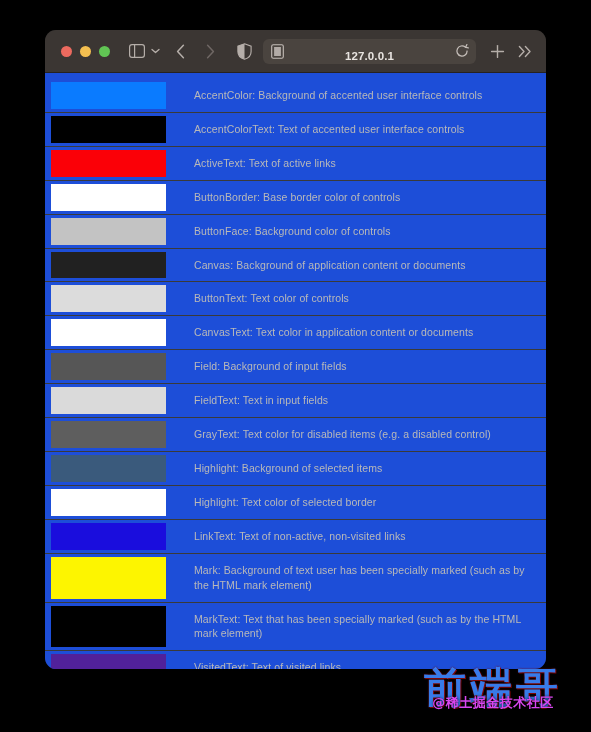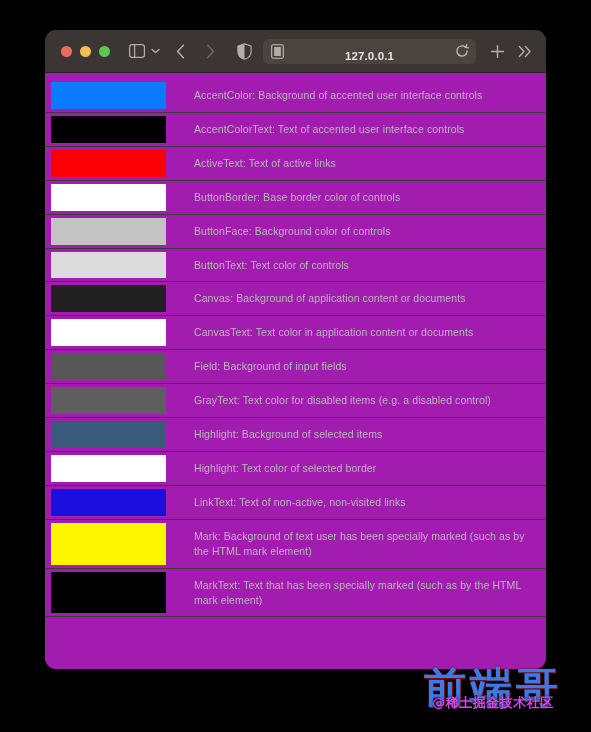--- a/index.html
+++ b/index.html
@@ -122,21 +122,21 @@
     display: flex;
     align-items: center;
     gap: 6px;
     margin-left: 10px;
   }
 
   
   .page {
     position: relative;
     height: 596px;
-    background: #a21caf;
+    background: #1d4ed8;
     padding: 6px 0 0 0;
   }
 
   .table {
     width: 100%;
     border-collapse: collapse;
   }
 
   .row {
     display: flex;
@@ -328,52 +328,60 @@
           <div class="row">
             <div class="cell-swatch">
               <span class="swatch" title="ButtonFace" style="background: rgb(195, 195, 195);"></span>
             </div>
             <div class="cell-desc">
               <span class="desc-text">ButtonFace: Background color of controls</span>
             </div>
           </div>
           <div class="row">
             <div class="cell-swatch">
+              <span class="swatch" title="Canvas" style="background: rgb(33, 33, 33);"></span>
+            </div>
+            <div class="cell-desc">
+              <span class="desc-text">Canvas: Background of application content or documents</span>
+            </div>
+          </div>
+          <div class="row">
+            <div class="cell-swatch">
               <span class="swatch" title="ButtonText" style="background: rgb(220, 220, 220);"></span>
             </div>
             <div class="cell-desc">
               <span class="desc-text">ButtonText: Text color of controls</span>
             </div>
           </div>
           <div class="row">
             <div class="cell-swatch">
-              <span class="swatch" title="Canvas" style="background: rgb(33, 33, 33);"></span>
-            </div>
-            <div class="cell-desc">
-              <span class="desc-text">Canvas: Background of application content or documents</span>
-            </div>
-          </div>
-          <div class="row">
-            <div class="cell-swatch">
               <span class="swatch" title="CanvasText" style="background: rgb(255, 255, 255);"></span>
             </div>
             <div class="cell-desc">
               <span class="desc-text">CanvasText: Text color in application content or documents</span>
             </div>
           </div>
           <div class="row">
             <div class="cell-swatch">
               <span class="swatch" title="Field" style="background: rgb(86, 86, 86);"></span>
             </div>
             <div class="cell-desc">
               <span class="desc-text">Field: Background of input fields</span>
             </div>
           </div>
           <div class="row">
             <div class="cell-swatch">
+              <span class="swatch" title="FieldText" style="background: rgb(218, 218, 218);"></span>
+            </div>
+            <div class="cell-desc">
+              <span class="desc-text">FieldText: Text in input fields</span>
+            </div>
+          </div>
+          <div class="row">
+            <div class="cell-swatch">
               <span class="swatch" title="GrayText" style="background: rgb(94, 94, 94);"></span>
             </div>
             <div class="cell-desc">
               <span class="desc-text">GrayText: Text color for disabled items (e.g. a disabled control)</span>
             </div>
           </div>
           <div class="row">
             <div class="cell-swatch">
               <span class="swatch" title="Highlight" style="background: rgb(58, 90, 124);"></span>
             </div>
@@ -404,20 +412,28 @@
             <div class="cell-desc">
               <span class="desc-text">Mark: Background of text user has been specially marked (such as by the HTML mark element)</span>
             </div>
           </div>
           <div class="row">
             <div class="cell-swatch">
               <span class="swatch" title="MarkText" style="background: rgb(0, 0, 0);"></span>
             </div>
             <div class="cell-desc">
               <span class="desc-text">MarkText: Text that has been specially marked (such as by the HTML mark element)</span>
+            </div>
+          </div>
+          <div class="row">
+            <div class="cell-swatch">
+              <span class="swatch" title="VisitedText" style="background: rgb(81, 33, 154);"></span>
+            </div>
+            <div class="cell-desc">
+              <span class="desc-text">VisitedText: Text of visited links</span>
             </div>
           </div>
         </div>
     </div>
 
   </div>
 
   <div class="watermark">
     <div class="wm-big">前端哥</div>
     <div class="wm-small">@稀土掘金技术社区</div>

